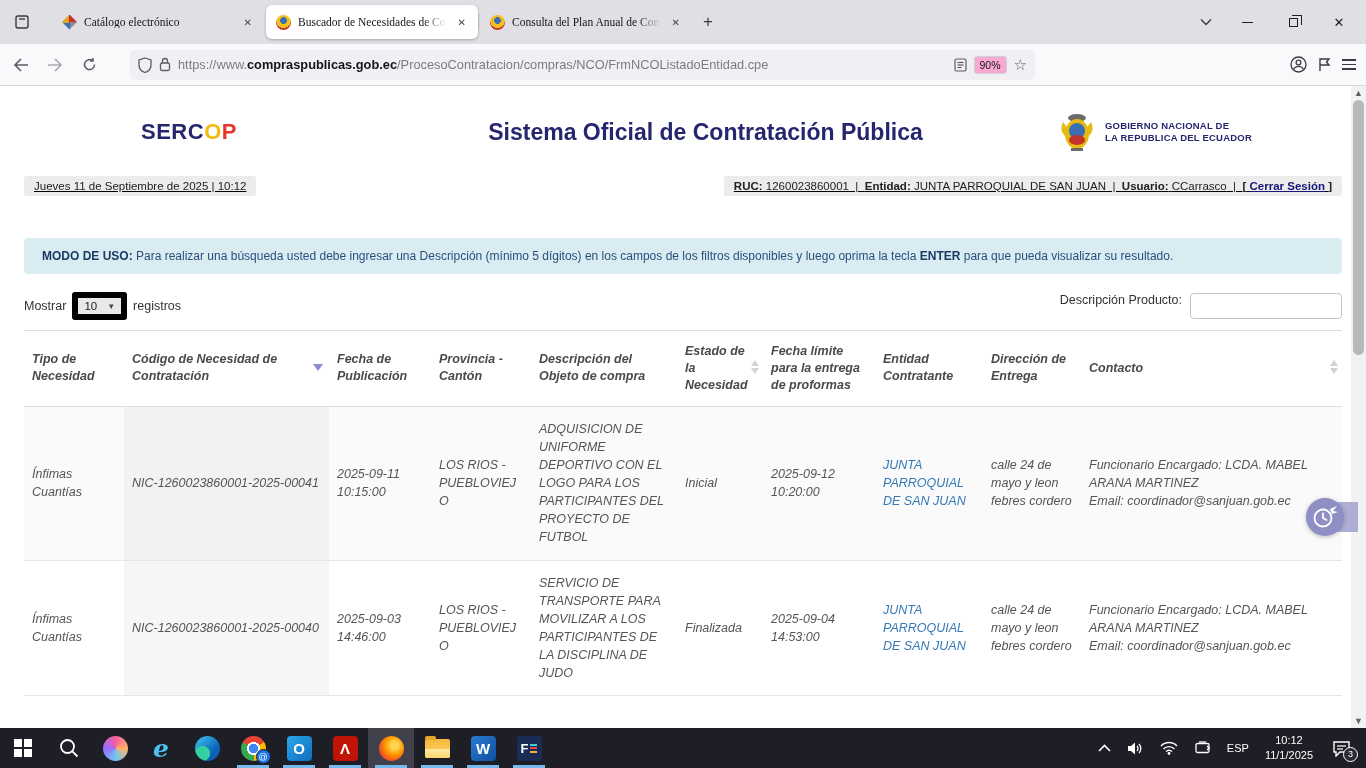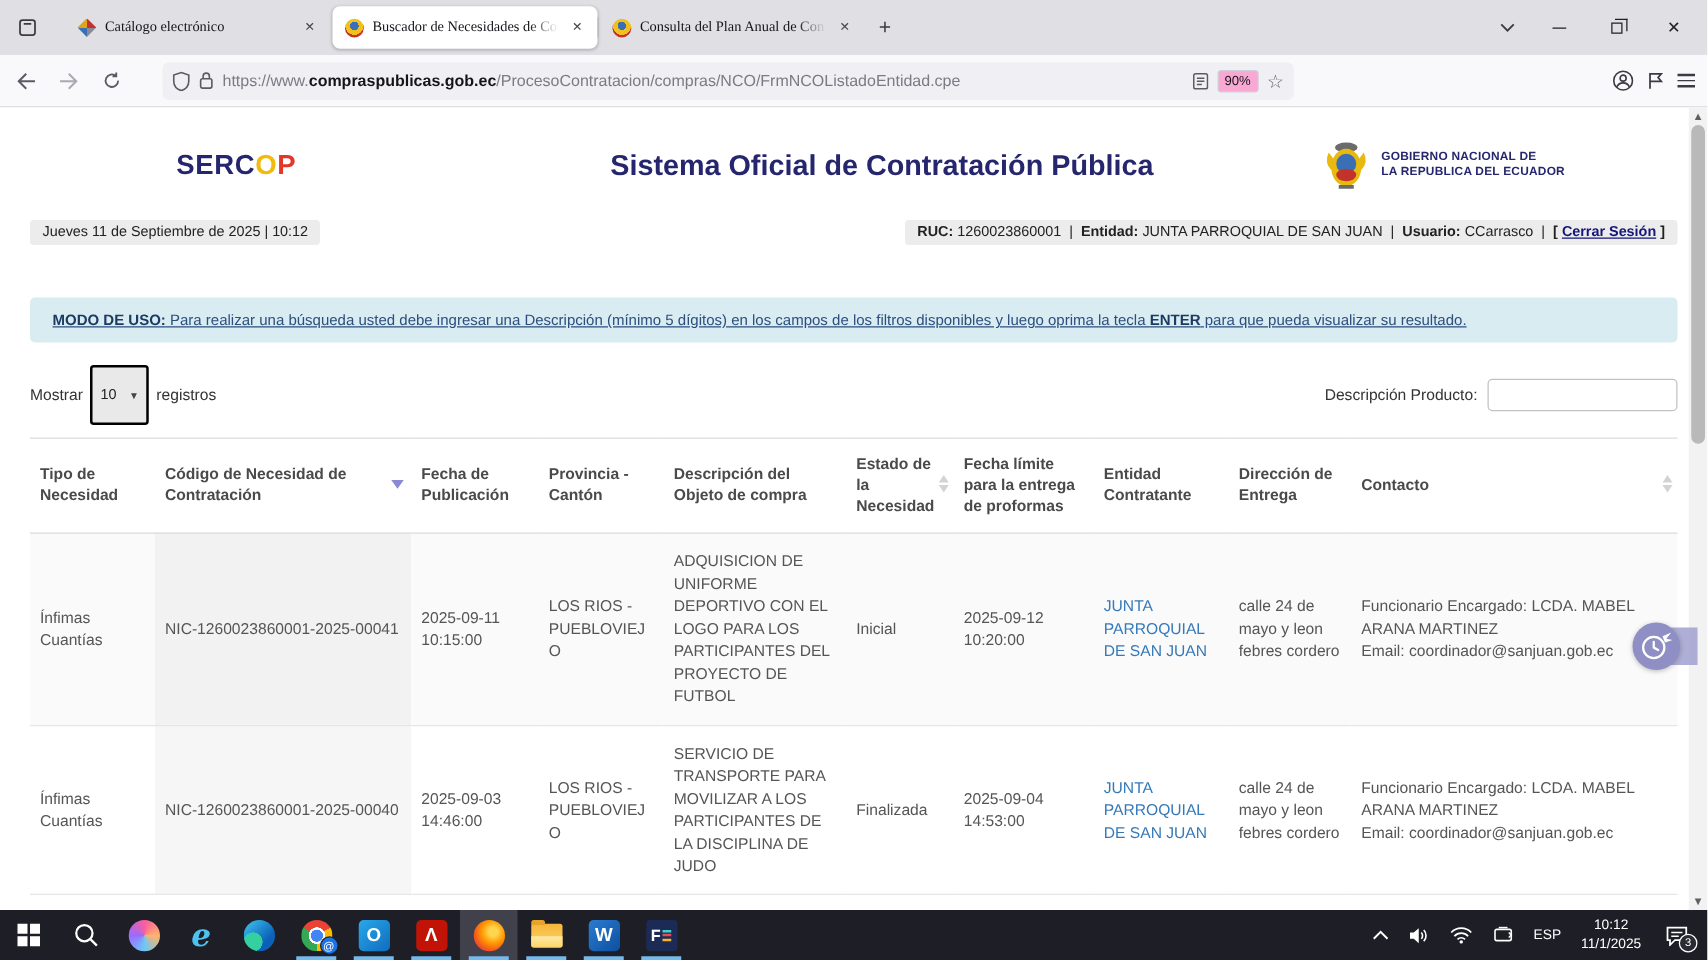--- a/index.html
+++ b/index.html
@@ -46,43 +46,43 @@
 
   .page { padding:4px 24px 0 24px; }
 
   .masthead { display:flex; align-items:center; height:84px; }
   .sercop-logo { width:330px; text-align:center; font-size:22px; font-weight:800; letter-spacing:.5px; }
   .sercop-logo .blue { color:#26266e; } .sercop-logo .yellow { color:#f2ba0d; } .sercop-logo .red { color:#e5362a; }
   .site-title { flex:1; text-align:center; font-size:23px; font-weight:700; color:#26266e; }
   .gov-logo { width:285px; display:flex; align-items:center; gap:8px; }
   .gov-text { font-size:9.5px; font-weight:700; color:#26266e; line-height:1.3; letter-spacing:.2px; }
 
-  .session-row { display:flex; justify-content:space-between; align-items:center; margin:2px 0 8px 0; }
+  .session-row { display:flex; justify-content:space-between; align-items:center; margin:2px 0 8px 0;text-decoration:underline; }
   .pill { background:#ececec; border-radius:3px; padding:4px 10px; font-size:11.5px; color:#222; }
   .pill b { font-weight:700; }
   .logout-link { color:#15157a; font-weight:700; text-decoration:underline; }
 
   .navbar { background:#221e66; border-bottom:3px solid #eab60c; display:flex; align-items:stretch; height:24px; margin:0 -24px; padding:0 24px; }
   .nav-items { display:flex; margin-left:196px; }
   .nav-item { color:#fff; font-size:11.5px; font-weight:700; padding:4px 18px; border-left:1px solid #5a55a0; display:flex; align-items:center; }
   .nav-item:last-child { border-right:1px solid #5a55a0; }
 
   .page-title-bar { background:#ededed; border-bottom:1px solid #cfcfcf; margin:0 -24px; padding:5px 24px 5px 32px; font-size:13.5px; font-weight:700; color:#26266e; }
 
-  .usage-box { margin:42px 0 0 0; background:#d8ecf2; border-radius:4px; padding:11px 18px; font-size:12px; color:#2c4e7e;text-decoration:underline; }
+  .usage-box { margin:42px 0 0 0; background:#d8ecf2; border-radius:4px; padding:11px 18px; font-size:12px; color:#2c4e7e; }
   .usage-box b { color:#1d3a63; }
 
   .filter-row { display:flex; justify-content:space-between; align-items:center; margin:18px 0 10px 0; font-size:12.5px; color:#333; }
   .show-group { display:flex; align-items:center; gap:6px; }
-  .fake-select { display:inline-flex; align-items:center; gap:10px; background:#e9e9e9; border:2px solid #000000; border-radius:3px; padding:16px 6px; font-size:11.5px; color:#222; }
+  .fake-select { display:inline-flex; align-items:center; gap:10px; background:#e9e9e9; border:6px solid #000000; border-radius:3px; padding:2px 6px; font-size:11.5px; color:#222; }
   .fake-select .chev { font-size:8px; color:#444; }
-  .filter-group { display:flex; align-items:center; gap:8px; }
+  .filter-group { display:flex; align-items:flex-start; gap:8px; }
   .filter-input { width:152px; height:26px; border:1px solid #c2c2c2; border-radius:4px; padding:0 6px; font-size:12px; }
 
-  table.grid { width:100%; border-collapse:collapse; table-layout:fixed; margin-top:7px; }
+  table.grid { width:100%; border-collapse:collapse; table-layout:fixed; margin-top:7px;font-style:italic; }
   table.grid col.c1{width:100px} table.grid col.c2{width:205px} table.grid col.c3{width:102px}
   table.grid col.c4{width:100px} table.grid col.c5{width:146px} table.grid col.c6{width:86px}
   table.grid col.c7{width:112px} table.grid col.c8{width:108px} table.grid col.c9{width:98px}
   table.grid col.c10{width:auto}
   table.grid th { border-top:1px solid #dcdcdc; border-bottom:1px solid #dcdcdc; text-align:left; vertical-align:middle; font-size:12.5px; color:#4a4a4a; padding:12px 8px; line-height:1.35; position:relative; }
   table.grid td { font-size:12.5px; color:#555; padding:13px 8px; vertical-align:middle; line-height:1.45; border-bottom:1px solid #e6e6e6; word-wrap:break-word; }
   tr.odd td { background:#fafafa; }
   td.sorted { background:#f2f2f2 !important; }
   tr:not(.odd) td.sorted { background:#f6f6f6 !important; }
   .sort-desc { position:absolute; right:6px; top:50%; margin-top:-4px; width:0; height:0; border-left:5px solid transparent; border-right:5px solid transparent; border-top:7px solid #8a8ad4; }

